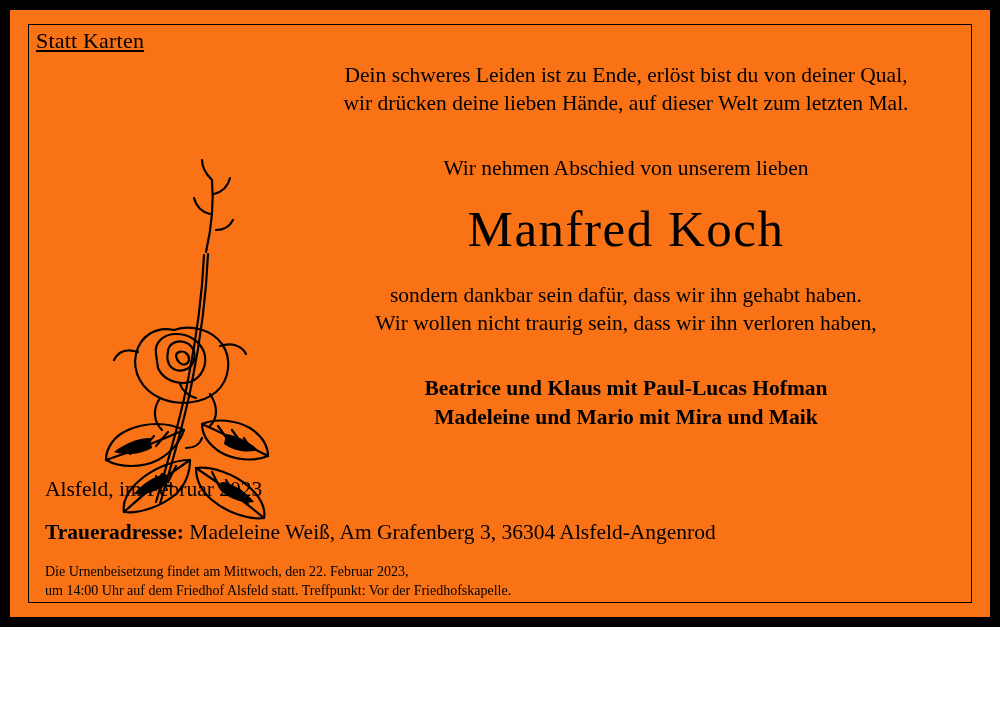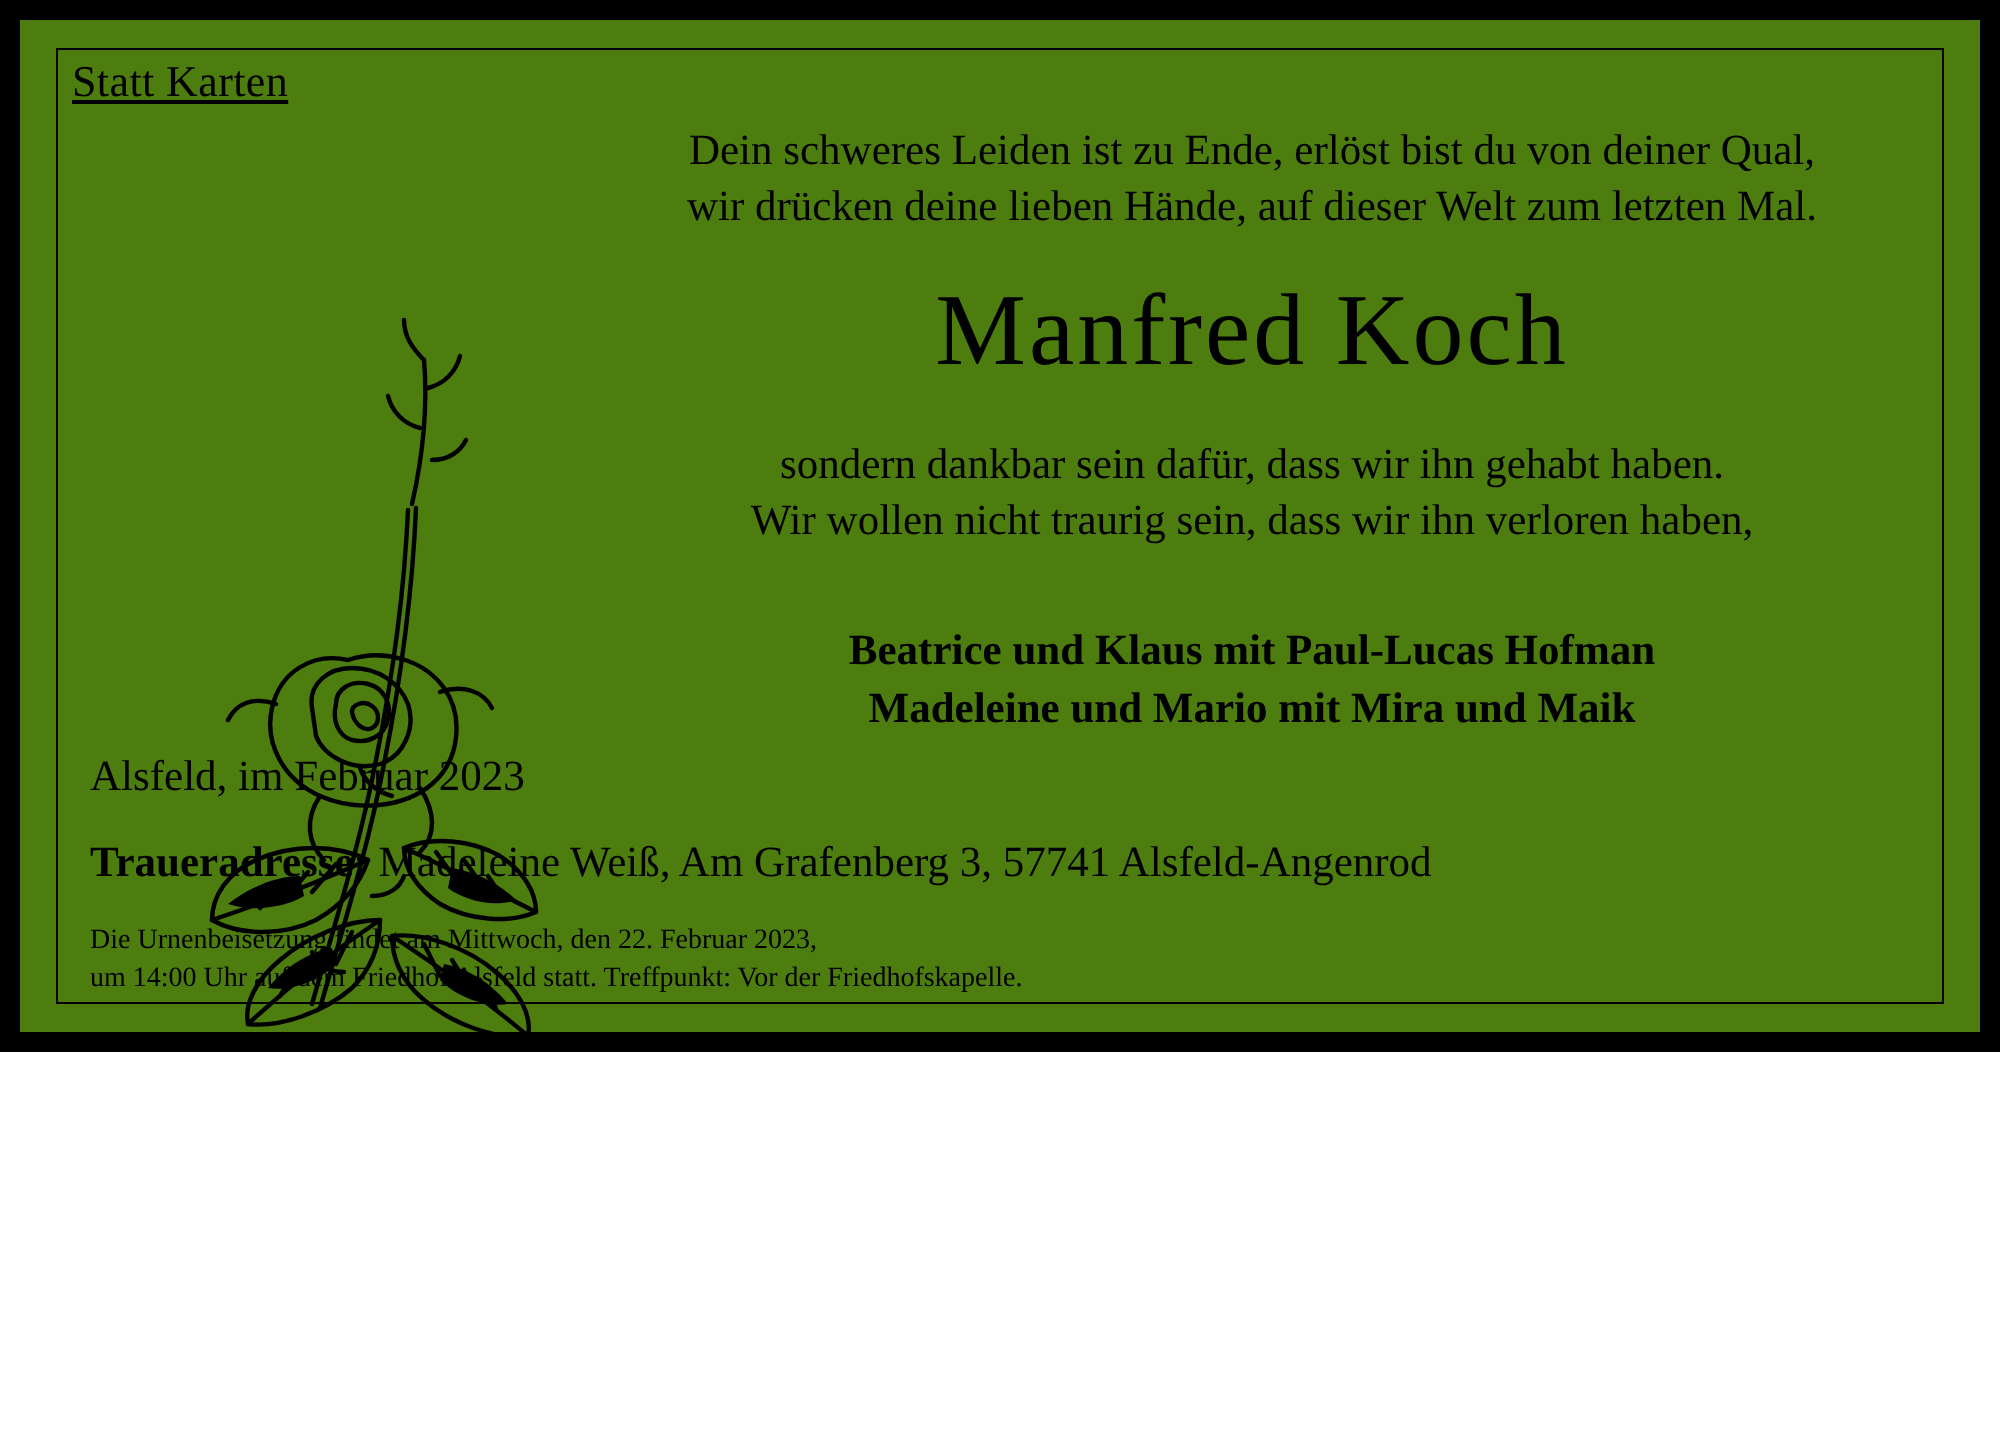--- a/index.html
+++ b/index.html
@@ -11,22 +11,22 @@
     width: 1000px;
     height: 723px;
     font-family: "Liberation Serif", serif;
     color: #000000;
     overflow: hidden;
   }
   .obituary {
     position: relative;
     box-sizing: border-box;
     width: 1000px;
-    height: 526px;
-    background: #4d7c0f;
+    height: 627px;
+    background: #f97316;
     border: 10px solid #000000;
     padding: 0;
   }
   .inner-frame {
     position: absolute;
     left: 18px;
     top: 14px;
     right: 18px;
     bottom: 14px;
     border: 1px solid #000000;
@@ -178,40 +178,41 @@
         </g>
       </svg>
     </div>
 
     <div class="text-col">
       <div class="verse">
         <div>Dein schweres Leiden ist zu Ende, erlöst bist du von deiner Qual,</div>
         <div>wir drücken deine lieben Hände, auf dieser Welt zum letzten Mal.</div>
       </div>
 
+      <div class="abschied">Wir nehmen Abschied von unserem lieben</div>
 
       <div class="name">Manfred Koch</div>
 
 
       <div class="verse2">
         <div>sondern dankbar sein dafür, dass wir ihn gehabt haben.</div>
         <div>Wir wollen nicht traurig sein, dass wir ihn verloren haben,</div>
       </div>
 
       <div class="family">
         <div>Beatrice und Klaus mit Paul-Lucas Hofman</div>
         <div>Madeleine und Mario mit Mira und Maik</div>
       </div>
     </div>
 
     <div class="bottom">
       <div class="place-date">Alsfeld, im Februar 2023</div>
       <div class="address-line">
         <span class="lbl">Traueradresse:</span>
-        <span>Madeleine Weiß, Am Grafenberg 3, 57741 Alsfeld-Angenrod</span>
+        <span>Madeleine Weiß, Am Grafenberg 3, 36304 Alsfeld-Angenrod</span>
       </div>
       <div class="funeral">
         <div>Die Urnenbeisetzung findet am Mittwoch, den 22. Februar 2023,</div>
         <div>um 14:00 Uhr auf dem Friedhof Alsfeld statt. Treffpunkt: Vor der Friedhofskapelle.</div>
       </div>
     </div>
 
   </div>
 </div>
 

